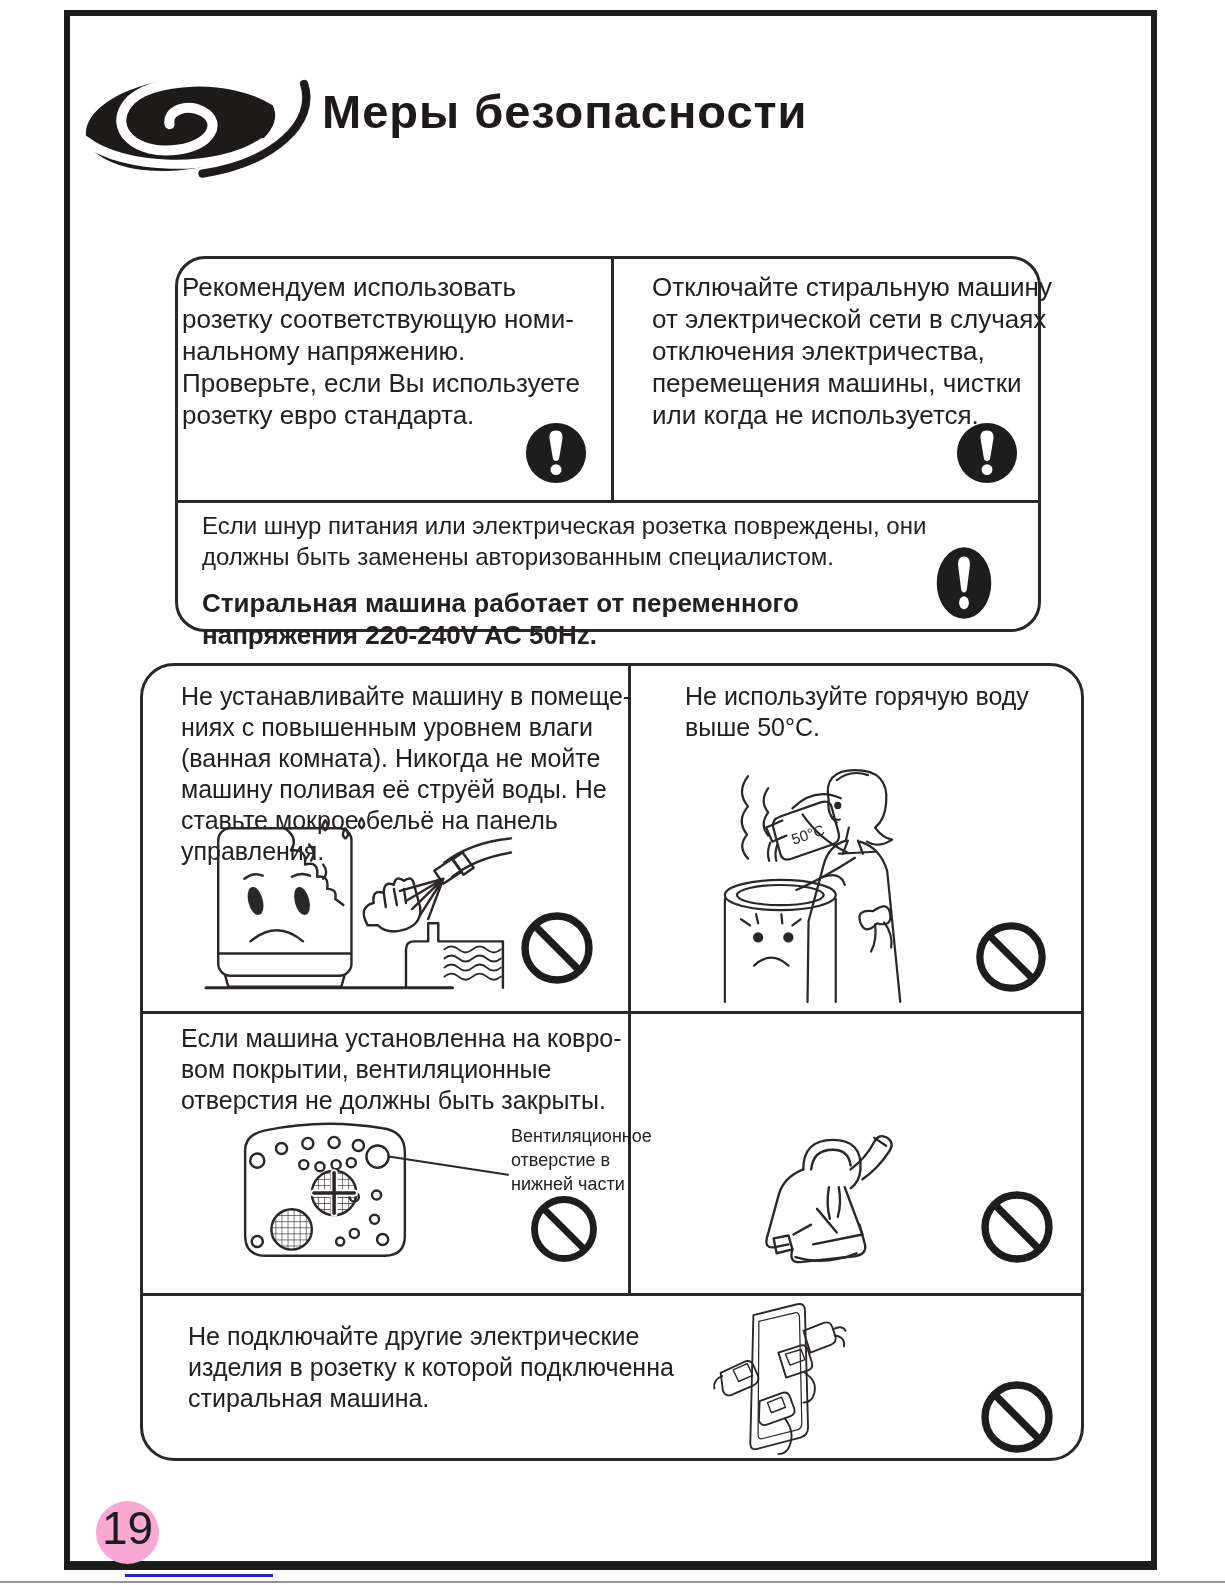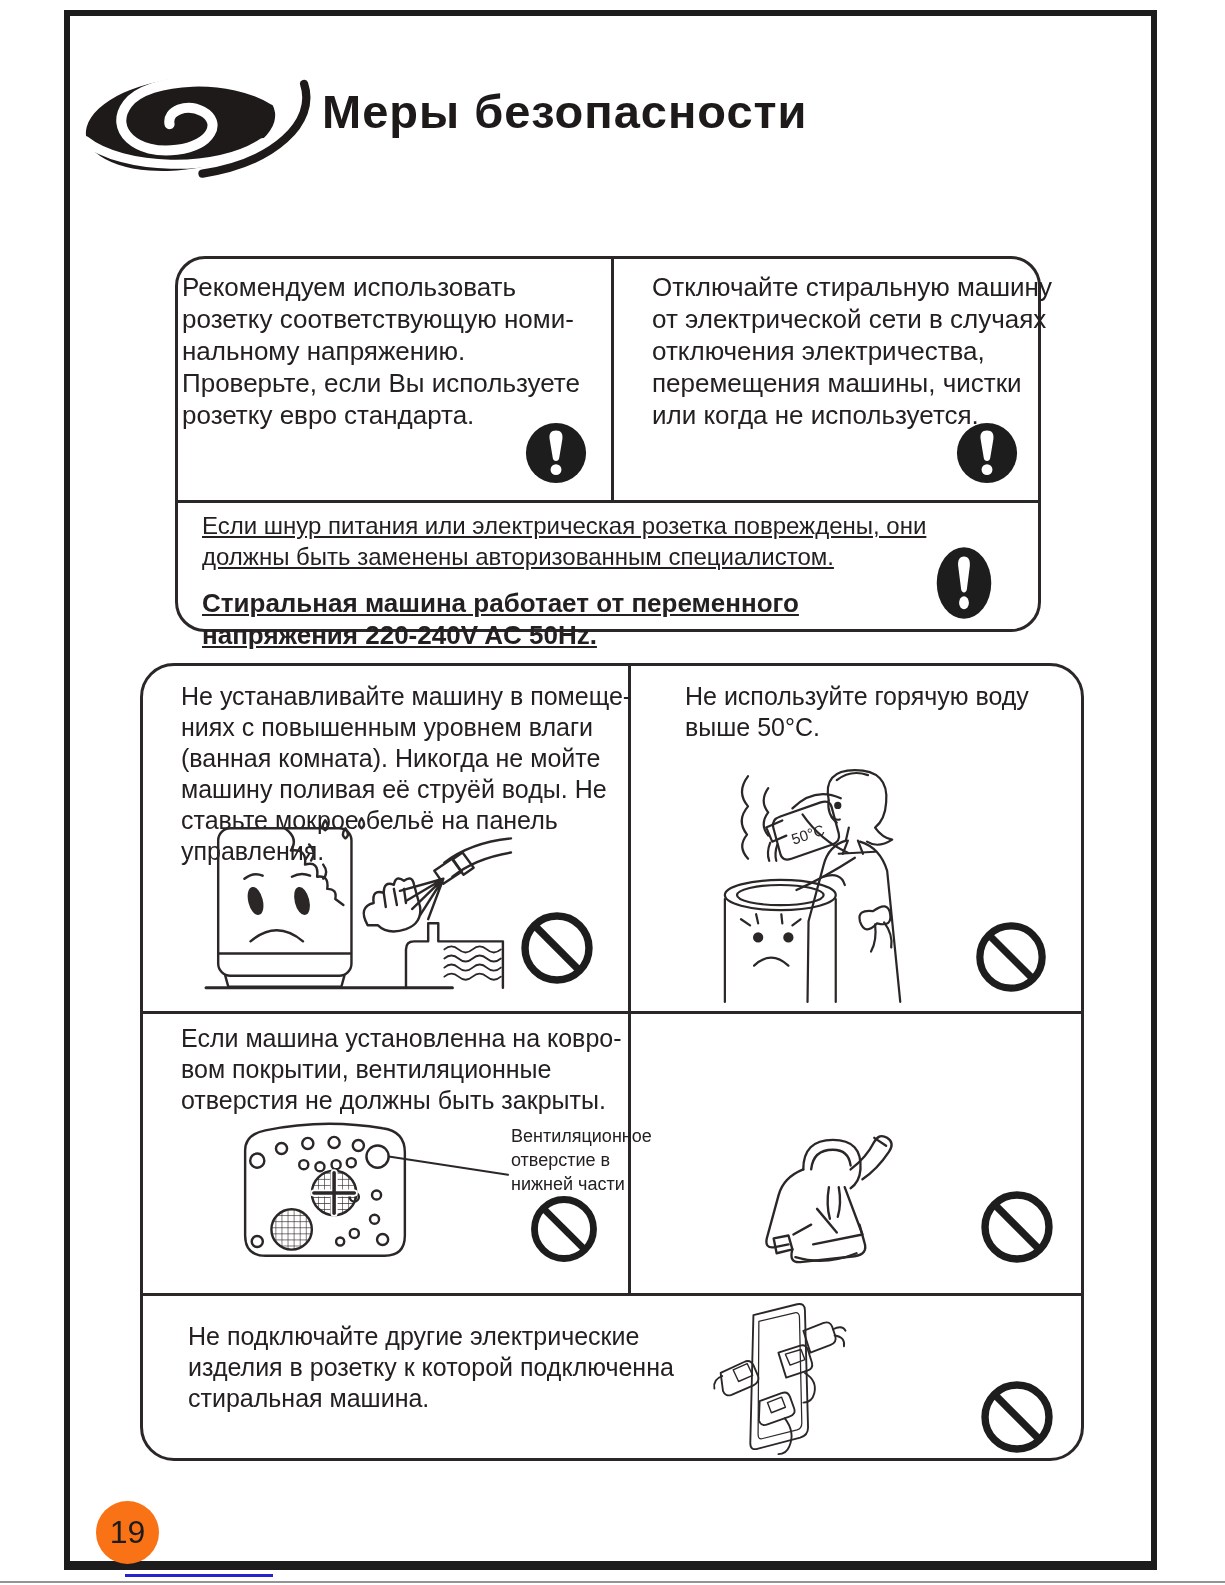--- a/index.html
+++ b/index.html
@@ -13,22 +13,22 @@
   .intro{left:160px;top:181px;width:930px;font-size:27px;line-height:33px;}
   .panel{box-sizing:border-box;border:3px solid #2b2726;background:#fff;}
   .p1{left:175px;top:256px;width:866px;height:376px;border-radius:30px;}
   .p2{left:140px;top:663px;width:944px;height:798px;border-radius:34px;padding-left:20px;}
   .div-line{background:#2b2726;}
   .cellTxt{font-size:26px;line-height:32px;}
   .cellTxt2{font-size:25px;line-height:31px;}
   .smallLbl{font-size:18px;line-height:24px;}
   .bottomReg{font-size:24px;line-height:31px;}
   .bottomBold{font-size:26px;line-height:32px;font-weight:bold;margin-top:15px;}
-  .pageNum{left:96px;top:1501px;width:63px;height:63px;border-radius:50%;background:#f97316;
-           display:flex;align-items:center;justify-content:center;font-size:32px;color:#1c1c1c;}
+  .pageNum{left:96px;top:1501px;width:63px;height:63px;border-radius:50%;background:#f9a8d4;
+           display:flex;align-items:flex-start;justify-content:center;font-size:46px;color:#1c1c1c;}
   .blueline{left:125px;top:1574px;width:148px;height:3px;background:#2424cf;}
   .grayline{left:0;top:1581px;width:1225px;height:2px;background:#949494;}
   svg{display:block;}
 </style>
 </head>
 <body>
 
 <div class="page">
 
   <div class="abs frame"></div>
@@ -68,21 +68,21 @@
       </svg>
     </div>
     <div class="abs" style="left:777px;top:162px;width:64px;height:64px;">
       <svg viewBox="0 0 100 100" width="64" height="64">
         <circle cx="50" cy="50" r="47" fill="#1d1d1d"></circle>
         <path d="M50 15 c8 0 11 5 10 13 l-5 30 c-0.6 6 -9.4 6 -10 0 l-5 -30 c-1 -8 2 -13 10 -13 z" fill="#fff"></path>
         <circle cx="50" cy="76" r="8.5" fill="#fff"></circle>
       </svg>
     </div>
 
-    <div class="abs" style="left:24px;top:251px;width:740px;text-decoration:underline;">
+    <div class="abs" style="left:24px;top:251px;width:740px;">
       <div class="txt bottomReg">Если шнур питания или электрическая розетка повреждены, они
 должны быть заменены авторизованным специалистом.</div>
       <div class="txt bottomBold">Стиральная машина работает от переменного
 напряжения 220-240V AC 50Hz.</div>
     </div>
     <div class="abs" style="left:757px;top:286px;width:58px;height:76px;">
       <svg viewBox="0 0 100 100" width="58" height="76" preserveAspectRatio="none">
         <circle cx="50" cy="50" r="47" fill="#1d1d1d"></circle>
         <path d="M50 15 c8 0 11 5 10 13 l-5 30 c-0.6 6 -9.4 6 -10 0 l-5 -30 c-1 -8 2 -13 10 -13 z" fill="#fff"></path>
         <circle cx="50" cy="76" r="8.5" fill="#fff"></circle>

